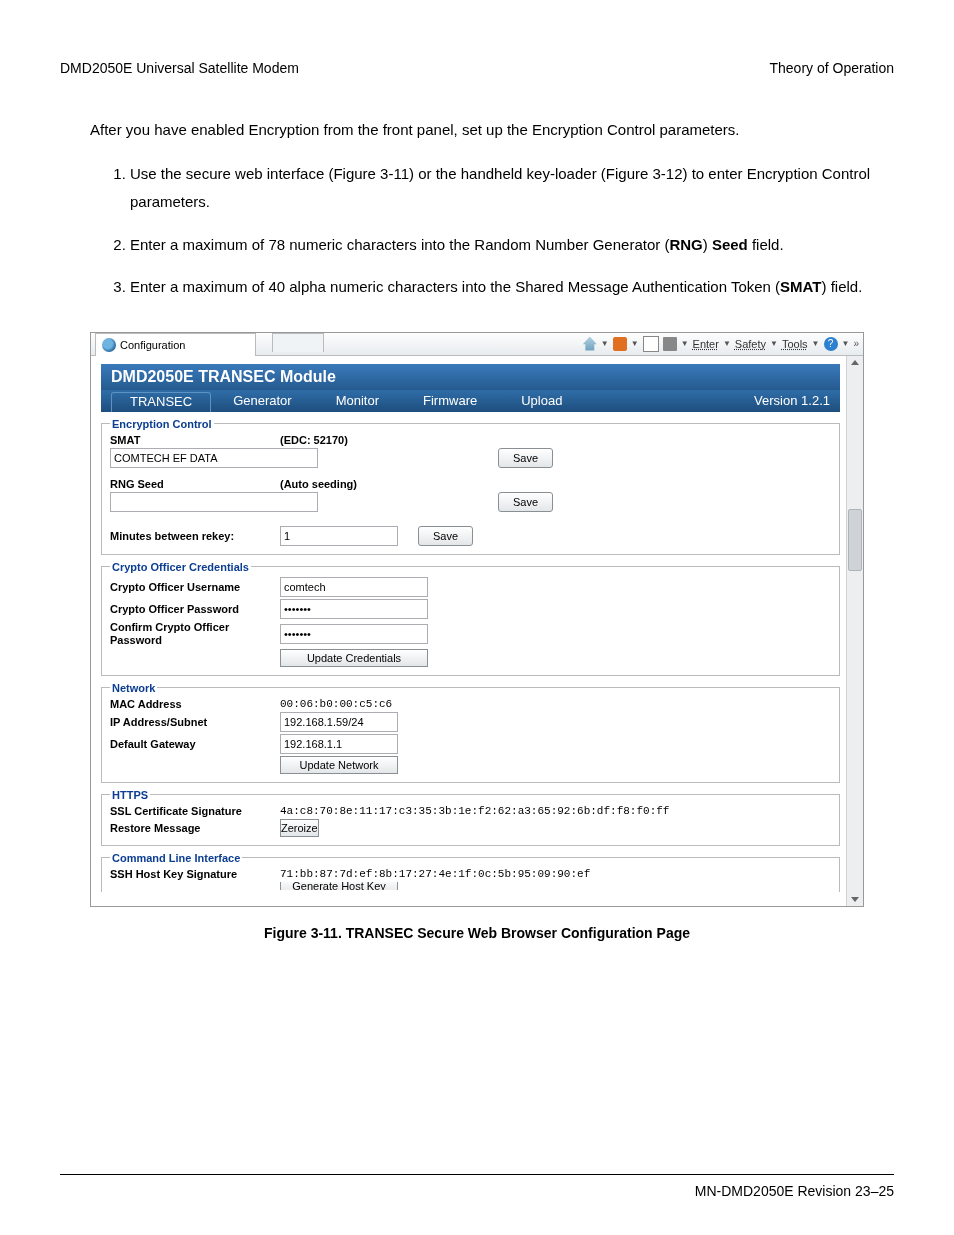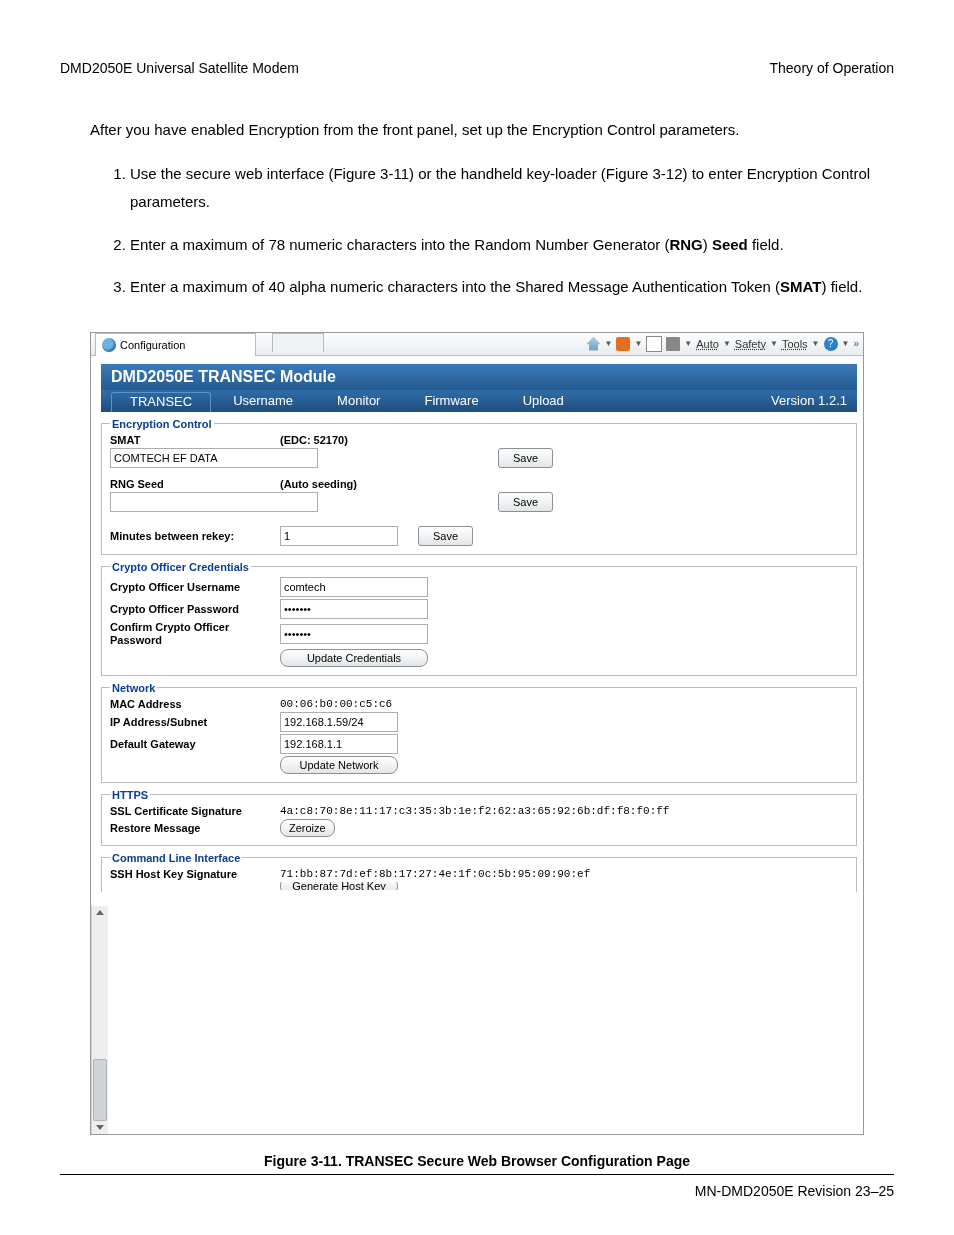--- a/index.html
+++ b/index.html
@@ -96,21 +96,20 @@
   .ico-rss { background: #e07020; border-radius: 2px;}
   .ico-mail { background: #fff; border:1px solid #888;}
   .ico-print { background: #888; border-radius: 1px;}
   .ico-help { background: #2d7fcf; border-radius: 50%; color:#fff; font-size:10px; text-align:center; line-height:14px;}
   .ie-toolbar .dd { font-size: 8px; color: #555; }
   .ie-toolbar .txt { text-decoration: underline dotted; }
   .ie-chev { font-size: 10px; color:#555;}
 
   .scrollpane {
     display: flex;
-    flex-direction: column;
   }
   .content-area {
     flex: 1;
     background: #fff;
     padding: 8px 6px 2px 10px;
   }
   .vscroll {
     width: 16px;
     background: #eceef0;
     border-left: 1px solid #cfd3d7;
@@ -215,22 +214,22 @@
     background: linear-gradient(#fff, #e3e6e8);
     border-radius: 3px;
     padding: 1px 14px;
     height: 20px;
     cursor: pointer;
   }
   button.winsm {
     font-size: 11px;
     border: 1px solid #8a8f94;
     background: linear-gradient(#fff, #e3e6e8);
-    border-radius: 8px;
-    padding: 1px 8px;
+    border-radius: 0;
+    padding: 1px 0;
     height: 18px;
     cursor: pointer;
   }
   .mono { font-family: "Courier New", monospace; font-size: 11px; text-align: center; }
 
   .fig-caption {
     text-align: center;
     font-weight: bold;
     font-size: 14px;
     margin-top: 18px;
@@ -285,38 +284,38 @@
         <div class="ie-tab-newbox"></div>
       </div>
       <div class="ie-toolbar">
         <span class="ico ico-home"></span>
           <span class="dd">▼</span>
         <span class="ico ico-rss"></span>
           <span class="dd">▼</span>
         <span class="ico ico-mail"></span>
         <span class="ico ico-print"></span>
           <span class="dd">▼</span>
-        <span class="txt">Auto</span>
+        <span class="txt">Enter</span>
           <span class="dd">▼</span>
         <span class="txt">Safety</span>
           <span class="dd">▼</span>
         <span class="txt">Tools</span>
           <span class="dd">▼</span>
         <span class="ico ico-help">?</span>
           <span class="dd">▼</span>
         <span class="ie-chev">»</span>
       </div>
     </div>
 
     <div class="scrollpane">
       <div class="content-area">
         <div class="blue-banner">DMD2050E TRANSEC Module</div>
         <div class="nav-bar">
           <div class="nav-tab">TRANSEC</div>
-          <div class="nav-link">Username</div>
+          <div class="nav-link">Generator</div>
           <div class="nav-link">Monitor</div>
           <div class="nav-link">Firmware</div>
           <div class="nav-link">Upload</div>
           <div class="nav-version">Version 1.2.1</div>
         </div>
 
         <fieldset class="grp">
           <legend>Encryption Control</legend>
           <div class="row">
             <span class="lbl">SMAT</span>

